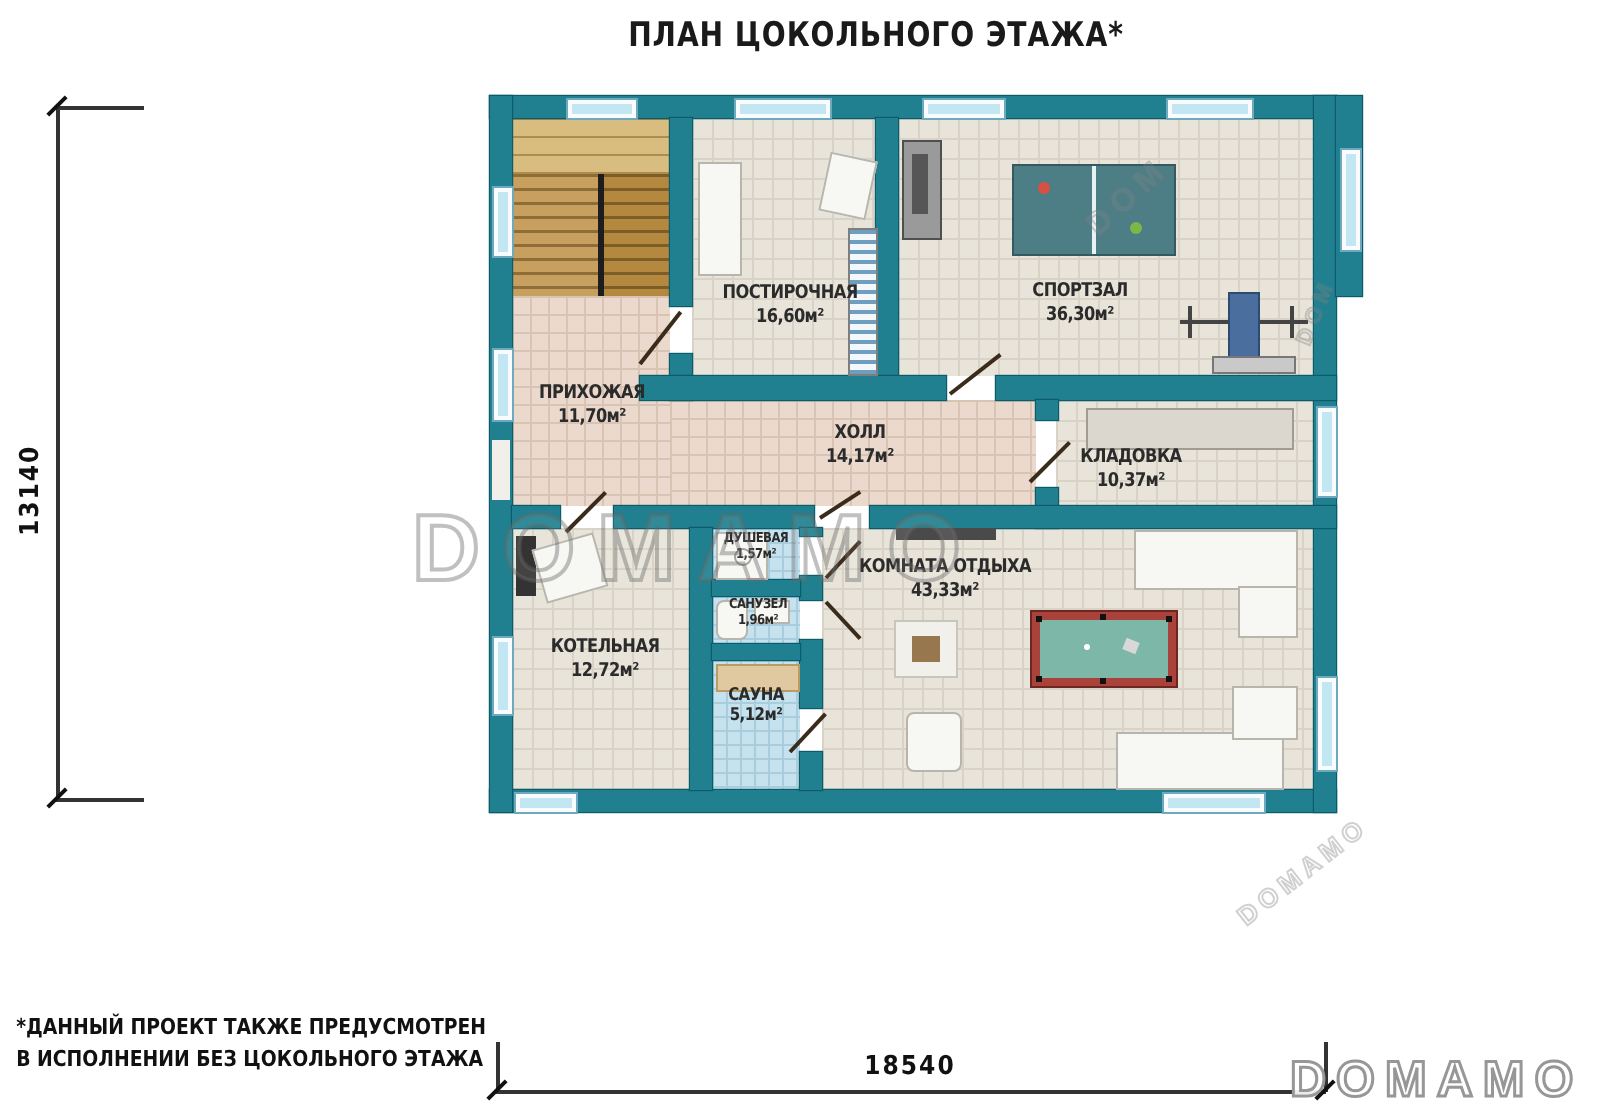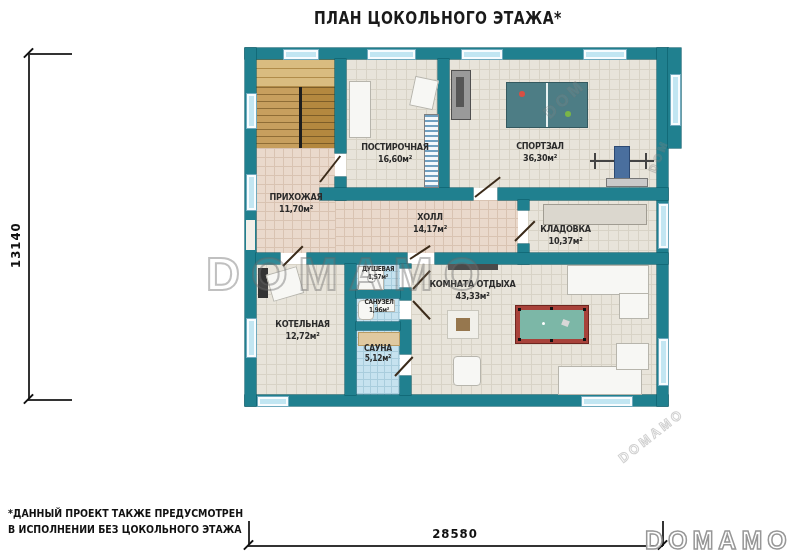--- a/index.html
+++ b/index.html
@@ -209,20 +209,20 @@
 <div class="dim" style="left:28px;top:399px;width:44px;height:1.5px;"></div>
 <div class="slash" style="left:22px;top:52px;"></div>
 <div class="slash" style="left:22px;top:398px;"></div>
 <div class="dim-text" style="left:8px;top:188px;height:80px;writing-mode:vertical-rl;transform:rotate(180deg);">13140</div>
 
 <div class="dim" style="left:248px;top:545px;width:415px;height:1.5px;"></div>
 <div class="dim" style="left:248px;top:521px;width:1.5px;height:25px;"></div>
 <div class="dim" style="left:662px;top:521px;width:1.5px;height:25px;"></div>
 <div class="slash" style="left:242px;top:544px;"></div>
 <div class="slash" style="left:656px;top:544px;"></div>
-<div class="dim-text" style="left:405px;top:526px;width:100px;text-align:center;">28580</div>
+<div class="dim-text" style="left:405px;top:526px;width:100px;text-align:center;">18540</div>
 
 <div class="footnote">
   <div>*ДАННЫЙ ПРОЕКТ ТАКЖЕ ПРЕДУСМОТРЕН</div>
   <div>В ИСПОЛНЕНИИ БЕЗ ЦОКОЛЬНОГО ЭТАЖА</div>
 </div>
 
 <div class="logo">DOMAMO</div>
 
 </body></html>

